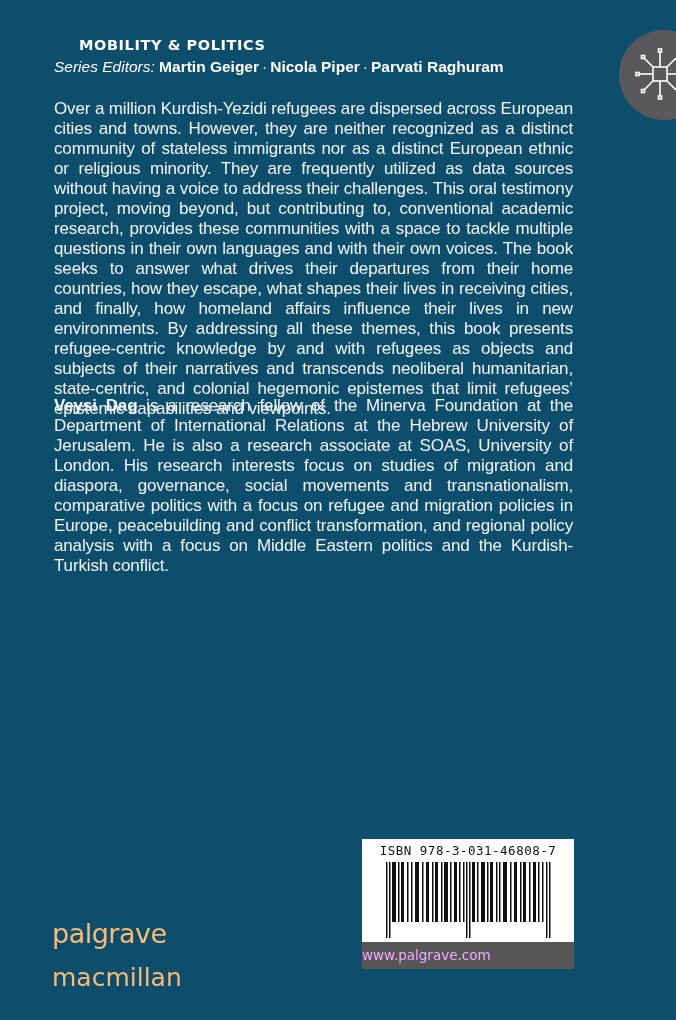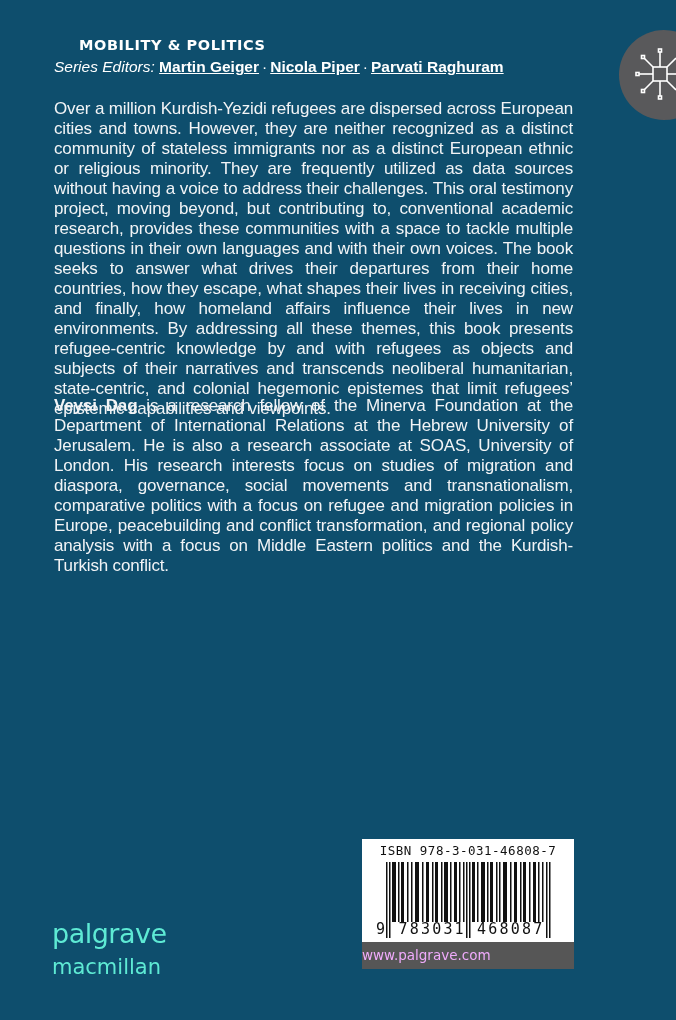--- a/index.html
+++ b/index.html
@@ -15,21 +15,21 @@
     position: absolute; left: 54px; top: 37px;
     font-family: "DejaVu Sans", sans-serif; font-weight: bold;
     font-size: 14.5px; letter-spacing: 0.6px; margin-left: 25px;
   }
   .editors {
     position: absolute; left: 54px; top: 58px;
     font-family: "Liberation Sans", sans-serif; font-size: 15.5px;
     white-space: nowrap;
   }
   .editors .label { font-style: italic; margin-top: 8px; }
-  .editors .name { font-weight: bold; text-decoration: underline; }
+  .editors .name { font-weight: bold; }
   .editors .sep { margin: 0 3px; }
   .logo-circle {
     position: absolute; left: 619px; top: 30px;
     width: 90px; height: 90px; border-radius: 50%;
     background: #59595b;
   }
   .logo-circle svg { position: absolute; left: 0; top: 0; }
   .text-block {
     position: absolute; left: 54px; width: 519px;
     font-family: "Liberation Sans", sans-serif;
@@ -57,25 +57,25 @@
     letter-spacing: 2.2px;
   }
   .url-band {
     position: absolute; left: 362px; top: 942px;
     width: 212px; height: 27px; background: #565656;
     color: #f0abfc; text-align: left;
     font-family: "DejaVu Sans", sans-serif; font-size: 13.5px; line-height: 27px;
   }
   .publisher {
     position: absolute; left: 52px; top: 920px;
-    font-family: "DejaVu Sans", sans-serif; color: #5eead4;
+    font-family: "DejaVu Sans", sans-serif; color: #fdba74;
     line-height: 1;
   }
   .publisher .line1 { font-size: 27px; letter-spacing: -0.5px; display: block; }
-  .publisher .line2 { font-size: 21px; letter-spacing: 0px; display: block; margin-top: 10px; }
+  .publisher .line2 { font-size: 25px; letter-spacing: 0px; display: block; margin-top: 18px; }
 </style>
 </head>
 <body>
 
 <div class="cover"></div>
 
 <div class="series">MOBILITY &amp; POLITICS</div>
 <div class="editors">
   <span class="label">Series Editors:</span>
   <span class="name">Martin Geiger</span><span class="sep">·</span><span class="name">Nicola Piper</span><span class="sep">·</span><span class="name">Parvati Raghuram</span>
@@ -143,21 +143,20 @@
       <rect x="134" y="0" width="1.5" height="60"></rect>
         <rect x="137" y="0" width="3" height="60"></rect>
       <rect x="143" y="0" width="1.5" height="60"></rect>
         <rect x="147" y="0" width="3" height="60"></rect>
       <rect x="152" y="0" width="1.5" height="60"></rect>
         <rect x="156" y="0" width="1.5" height="60"></rect>
       <rect x="160" y="0" width="1.5" height="76"></rect>
         <rect x="163" y="0" width="1.5" height="76"></rect>
     </g>
   </svg>
-  <div class="isbn-digits">9 783031 468087</div>
 </div>
 
 <div class="url-band">www.palgrave.com</div>
 
 <div class="publisher">
   <span class="line1">palgrave</span>
   <span class="line2">macmillan</span>
 </div>
 
 </body></html>

